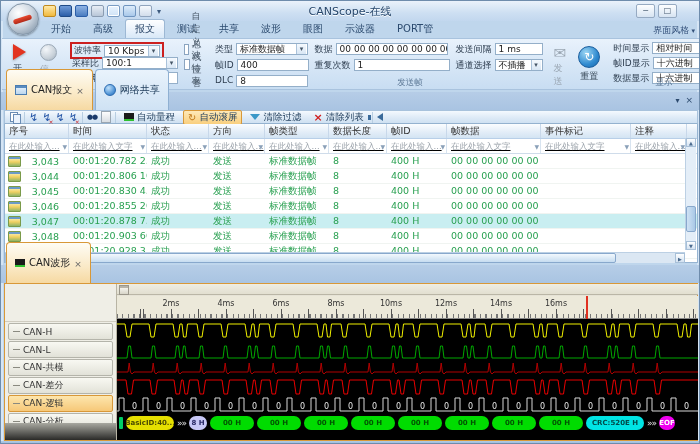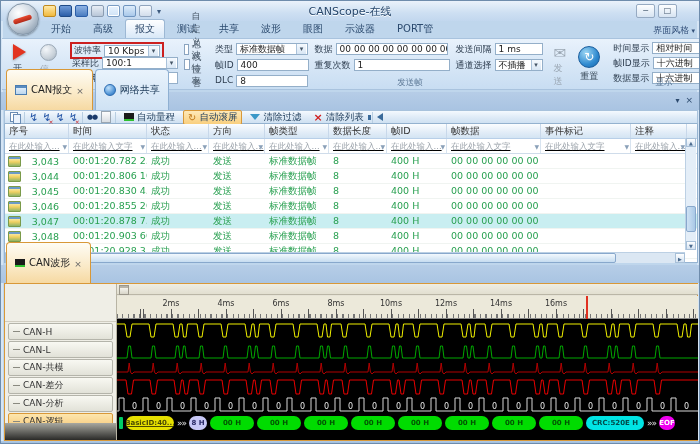--- a/index.html
+++ b/index.html
@@ -497,27 +497,27 @@
             <span class="clabel">CAN-L</span>
           </div>
           <div class="chan">
             <span class="tree"></span>
             <span class="clabel">CAN-共模</span>
           </div>
           <div class="chan">
             <span class="tree"></span>
             <span class="clabel">CAN-差分</span>
           </div>
+          <div class="chan active">
+            <span class="tree"></span>
+            <span class="clabel">CAN-逻辑</span>
+          </div>
           <div class="chan">
             <span class="tree"></span>
             <span class="clabel">CAN-分析</span>
-          </div>
-          <div class="chan active">
-            <span class="tree"></span>
-            <span class="clabel">CAN-逻辑</span>
           </div>
         </div>
       <div class="wside-fill"></div>
     </div>
     <div class="wstrip">
       <span class="wstrip-icon"></span>
     </div>
     <div class="wruler" id="ruler">
       <div class="rmarker" style="left:469px;"></div>
     <span class="rlabel" style="left: 40px;">2ms</span>
@@ -556,21 +556,21 @@
           <text x="447" y="90" fill="#e8e8e8" font-size="8">0</text>
           <text x="471" y="90" fill="#e8e8e8" font-size="8">0</text>
           <text x="495" y="90" fill="#e8e8e8" font-size="8">0</text>
           <text x="519" y="90" fill="#e8e8e8" font-size="8">0</text>
           <text x="543" y="90" fill="#e8e8e8" font-size="8">0</text>
           <text x="567" y="90" fill="#e8e8e8" font-size="8">0</text>
           <path d="M0,92 L2,92 L2,79 L7,79 L7,92 L26,92 L26,79 L31,79 L31,92 L50,92 L50,79 L55,79 L55,92 L74,92 L74,79 L79,79 L79,92 L98,92 L98,79 L103,79 L103,92 L122,92 L122,79 L127,79 L127,92 L146,92 L146,79 L151,79 L151,92 L170,92 L170,79 L175,79 L175,92 L194,92 L194,79 L199,79 L199,92 L218,92 L218,79 L223,79 L223,92 L242,92 L242,79 L247,79 L247,92 L266,92 L266,79 L271,79 L271,92 L290,92 L290,79 L295,79 L295,92 L314,92 L314,79 L319,79 L319,92 L338,92 L338,79 L343,79 L343,92 L362,92 L362,79 L367,79 L367,92 L386,92 L386,79 L391,79 L391,92 L410,92 L410,79 L415,79 L415,92 L434,92 L434,79 L439,79 L439,92 L458,92 L458,79 L463,79 L463,92 L482,92 L482,79 L487,79 L487,92 L506,92 L506,79 L511,79 L511,92 L530,92 L530,79 L535,79 L535,92 L554,92 L554,79 L559,79 L559,92 L581,92" fill="none" stroke="#d8d8d8" stroke-width="1"></path>
         </svg>
       <div id="ablocks">
           <div class="sof"></div>
-          <div class="ablock" style="background: rgb(230, 224, 0); color: rgb(74, 74, 0); width: 48px; text-decoration: underline;">BasicID:40...</div>
+          <div class="ablock" style="background: rgb(230, 224, 0); color: rgb(74, 74, 0); width: 48px;">BasicID:40...</div>
           <div class="chev">»»</div>
           <div class="ablock" style="background: rgb(201, 201, 247); color: rgb(42, 42, 102); width: 18px;">8 H</div>
           <div class="ablock" style="background: rgb(0, 220, 0); color: rgb(0, 85, 0); width: 44px;">00 H</div>
           <div class="ablock" style="background: rgb(0, 220, 0); color: rgb(0, 85, 0); width: 44px;">00 H</div>
           <div class="ablock" style="background: rgb(0, 220, 0); color: rgb(0, 85, 0); width: 44px;">00 H</div>
           <div class="ablock" style="background: rgb(0, 220, 0); color: rgb(0, 85, 0); width: 44px;">00 H</div>
           <div class="ablock" style="background: rgb(0, 220, 0); color: rgb(0, 85, 0); width: 44px;">00 H</div>
           <div class="ablock" style="background: rgb(0, 220, 0); color: rgb(0, 85, 0); width: 44px;">00 H</div>
           <div class="ablock" style="background: rgb(0, 220, 0); color: rgb(0, 85, 0); width: 44px;">00 H</div>
           <div class="ablock" style="background: rgb(0, 220, 0); color: rgb(0, 85, 0); width: 44px;">00 H</div>

